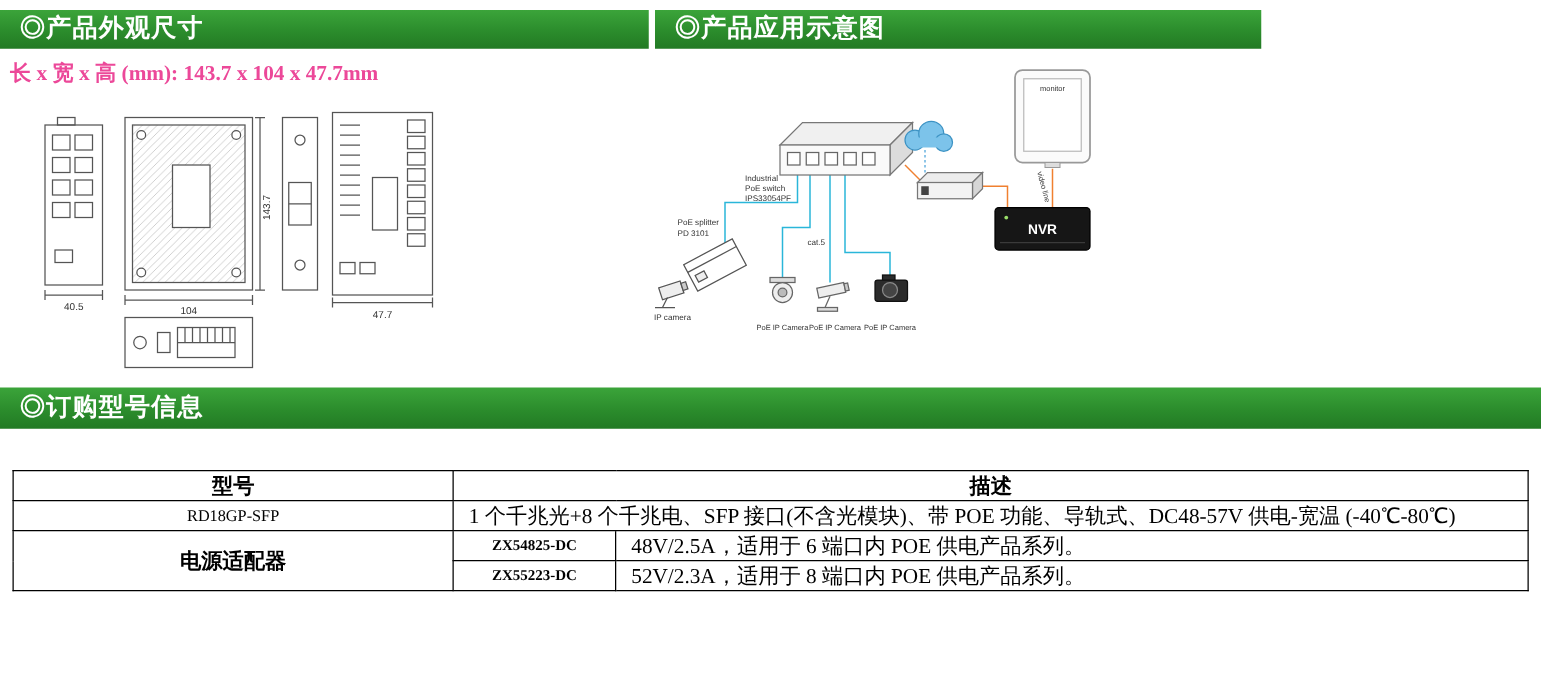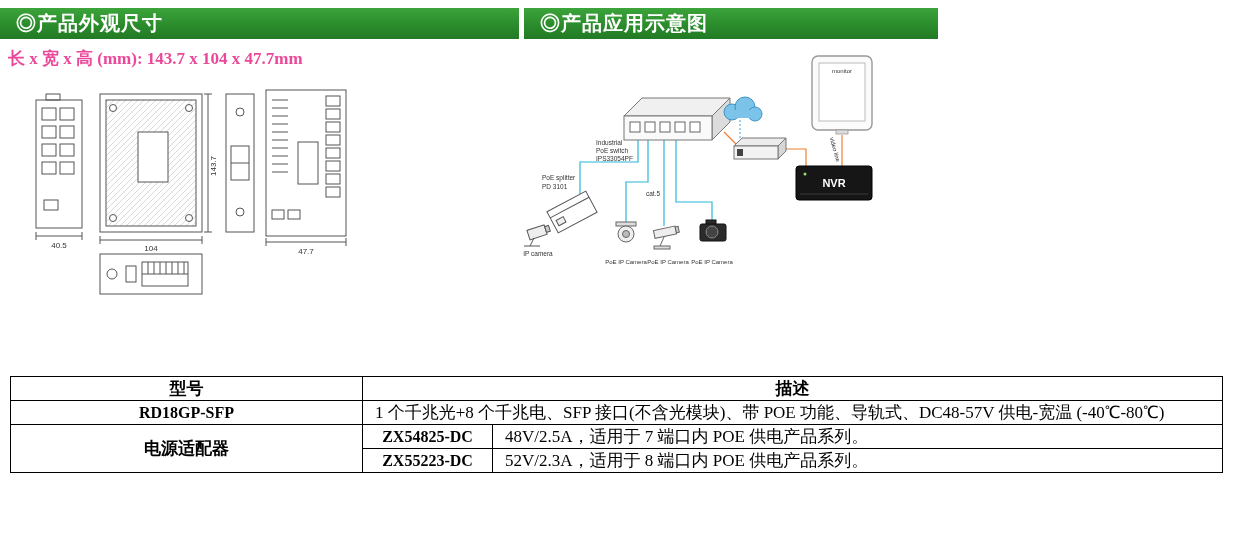--- a/index.html
+++ b/index.html
@@ -7,42 +7,42 @@
   body { width: 1233px; height: 549px; font-family: "Liberation Sans", sans-serif; }
   .page { position: relative; width: 1233px; height: 549px; background: #fff; overflow: hidden; }
 
   .bar {
     position: absolute; height: 31px;
     background: linear-gradient(180deg, #3ba43a 0%, #2b8c2c 55%, #227a24 100%);
     color: #fff; font-weight: bold; font-size: 20px; line-height: 31px;
     padding-left: 16px; letter-spacing: 1px; white-space: nowrap;
   }
   .bar-left  { left: 0;     top: 8px;   width: 519px; }
-  .bar-right { left: 524px; top: 8px;   width: 414px; }
+  .bar-right { left: 524px; top: 8px;   width: 485px; }
   .bar-full  { left: 0;     top: 310px; width: 1233px; height: 33px; line-height: 33px; }
 
   .size-line {
     position: absolute; left: 8px; top: 47px;
     font-family: "Liberation Serif", serif; font-weight: bold;
     font-size: 17px; color: #ec4899;
   }
 
   .drawings   { position: absolute; left: 22px;  top: 84px; }
   .appdiagram { position: absolute; left: 500px; top: 50px; }
 
   .order-table {
     position: absolute; left: 10px; top: 376px; width: 1213px;
     border-collapse: collapse; table-layout: fixed;
     font-family: "Liberation Serif", serif;
   }
   .order-table td { border: 1px solid #000; height: 21px; color: #000; padding: 0 12px; }
   .center { text-align: center; padding: 0 4px !important; }
   .red    { color: #ff4500; font-weight: bold; font-size: 17px; }
-  .model  { font-weight: bold; font-size: 16px; font-family: "Liberation Serif", serif; }
-  .submodel { font-weight: bold; font-size: 16px; }
+  .model  { font-weight: normal; font-size: 13px; font-family: "Liberation Serif", serif; }
+  .submodel { font-weight: bold; font-size: 12px; }
   .desc   { font-size: 17px; text-align: left; }
 
   svg text { font-family: "Liberation Sans", sans-serif; }
   .dimtxt  { font-size: 8px; fill: #333; }
   .diaglbl { font-size: 6.5px; fill: #333; }
   .diagsm  { font-size: 6px; fill: #333; }
 </style>
 </head>
 <body>
 
@@ -250,40 +250,43 @@
     <text class="diagsm" x="168" y="214" text-anchor="middle">PoE IP Camera</text>
 
     <g stroke="#111" stroke-width="1">
       <rect x="206" y="170" width="10" height="5" fill="#2b2b2b"></rect>
       <rect x="200" y="174" width="26" height="17" rx="2" fill="#2b2b2b"></rect>
       <circle cx="212" cy="182" r="6" fill="#444" stroke="#888"></circle>
     </g>
     <text class="diagsm" x="212" y="214" text-anchor="middle">PoE IP Camera</text>
   </svg>
 
+  <div class="bar bar-full">
+    <span>◎订购型号信息</span>
+  </div>
 
   <table class="order-table">
     <colgroup>
       <col style="width:352px">
       <col style="width:130px">
       <col>
     </colgroup>
     <tbody>
       <tr>
         <td class="red center">型号</td>
         <td class="red center" colspan="2">描述</td>
       </tr>
       <tr>
         <td class="model center">RD18GP-SFP</td>
         <td class="desc" colspan="2">1 个千兆光+8 个千兆电、SFP 接口(不含光模块)、带 POE 功能、导轨式、DC48-57V 供电-宽温 (-40℃-80℃)</td>
       </tr>
       <tr>
         <td class="red center" rowspan="2">电源适配器</td>
         <td class="submodel center">ZX54825-DC</td>
-        <td class="desc">48V/2.5A，适用于 7 端口内 POE 供电产品系列。</td>
+        <td class="desc">48V/2.5A，适用于 6 端口内 POE 供电产品系列。</td>
       </tr>
       <tr>
         <td class="submodel center">ZX55223-DC</td>
         <td class="desc">52V/2.3A，适用于 8 端口内 POE 供电产品系列。</td>
       </tr>
     </tbody>
   </table>
 
 </div>
 

